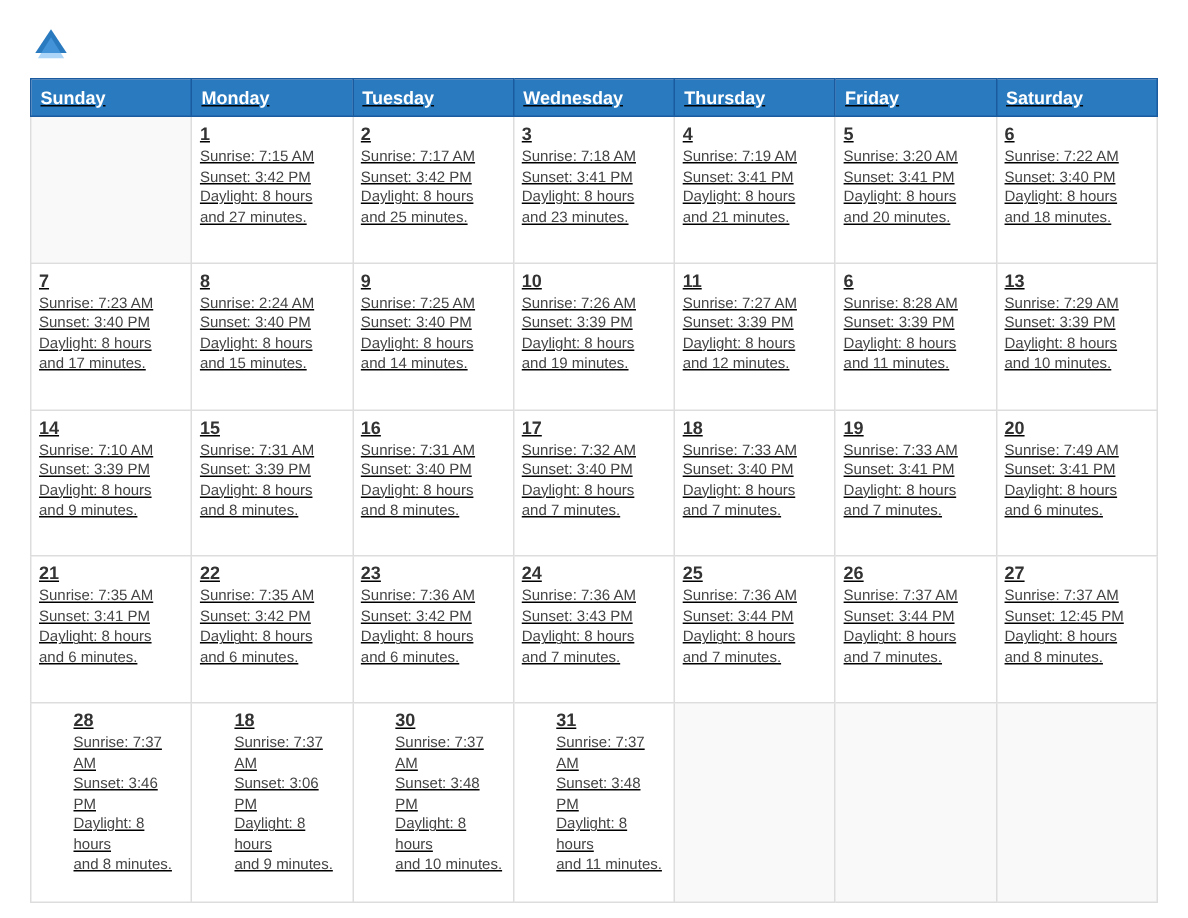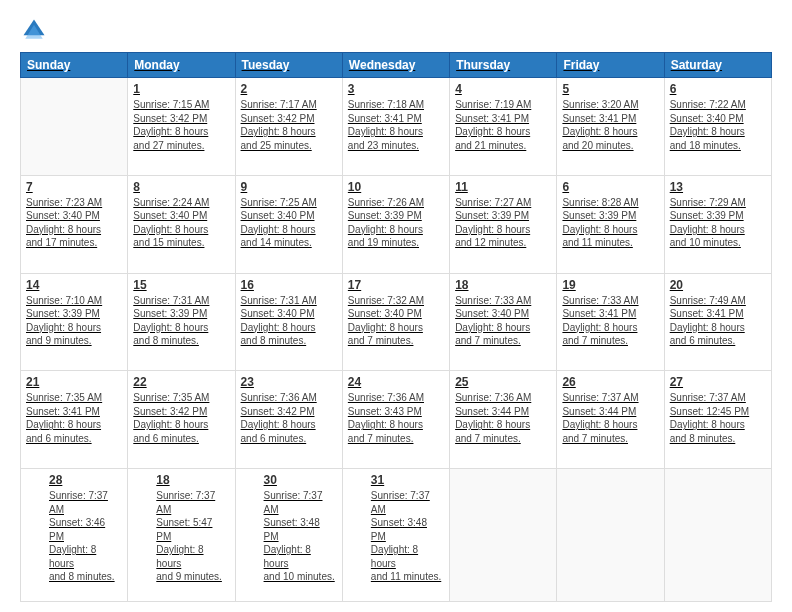--- a/index.html
+++ b/index.html
@@ -255,21 +255,21 @@
             <div class="cell-text"><span>Sunrise: 7:37 AM</span><br><span>Sunset: 12:45 PM</span><br><span>Daylight: 8 hours</span><br><span>and 8 minutes.</span></div>
           </td>
         </tr>
         <tr class="last-row">
           <td>
             <div class="day-num">28</div>
             <div class="cell-text"><span>Sunrise: 7:37 AM</span><br><span>Sunset: 3:46 PM</span><br><span>Daylight: 8 hours</span><br><span>and 8 minutes.</span></div>
           </td>
           <td>
             <div class="day-num">18</div>
-            <div class="cell-text"><span>Sunrise: 7:37 AM</span><br><span>Sunset: 5:47 PM</span><br><span>Daylight: 8 hours</span><br><span>and 9 minutes.</span></div>
+            <div class="cell-text"><span>Sunrise: 7:37 AM</span><br><span>Sunset: 3:06 PM</span><br><span>Daylight: 8 hours</span><br><span>and 9 minutes.</span></div>
           </td>
           <td>
             <div class="day-num">30</div>
             <div class="cell-text"><span>Sunrise: 7:37 AM</span><br><span>Sunset: 3:48 PM</span><br><span>Daylight: 8 hours</span><br><span>and 10 minutes.</span></div>
           </td>
           <td>
             <div class="day-num">31</div>
             <div class="cell-text"><span>Sunrise: 7:37 AM</span><br><span>Sunset: 3:48 PM</span><br><span>Daylight: 8 hours</span><br><span>and 11 minutes.</span></div>
           </td>
           <td class="empty"></td>

